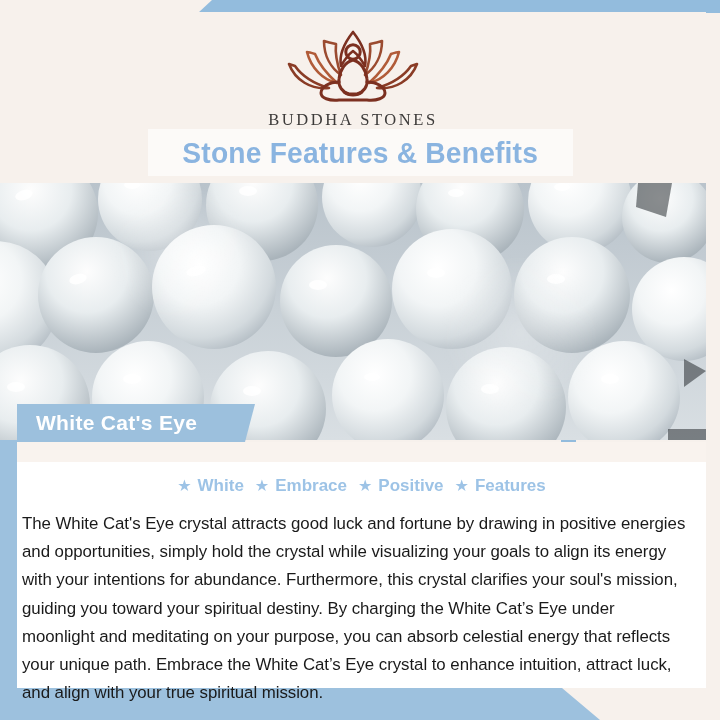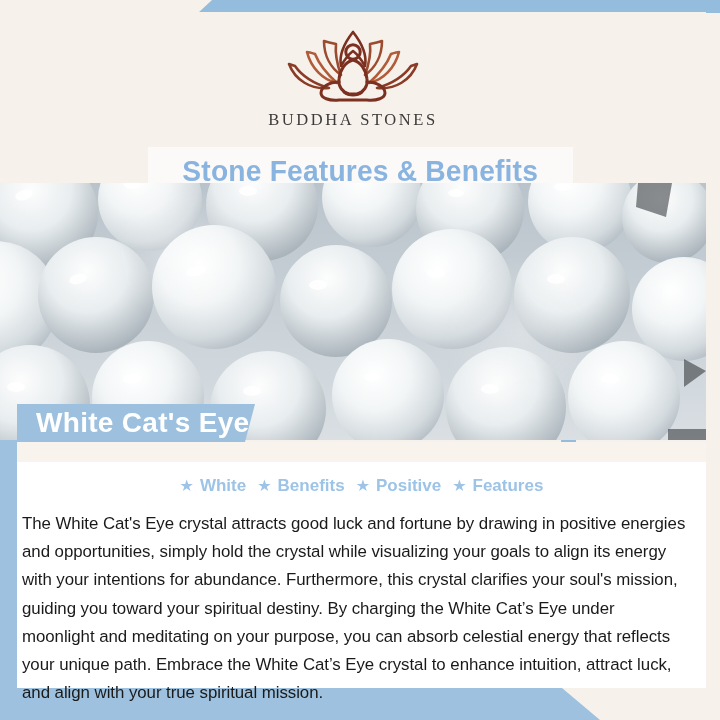--- a/index.html
+++ b/index.html
@@ -43,21 +43,21 @@
   .logo-mark{width:168px;height:78px;display:block;}
   .logo-word{
     margin-top:6px;
     font-family:"Liberation Serif","DejaVu Serif",serif;
     font-size:16.5px;letter-spacing:2.6px;color:#3c3a39;
     font-weight:400;
   }
 
   
   .title-band{
-    position:absolute;left:148px;top:135px;width:425px;height:47px;
+    position:absolute;left:148px;top:117px;width:425px;height:47px;
     background:rgba(255,255,255,0.62);
     display:flex;align-items:center;justify-content:center;
   }
   .title-text{
     font-size:30px;font-weight:bold;color:#8ab4e0;
     letter-spacing:.2px;white-space:nowrap;
     transform:scaleX(.94);transform-origin:center;
   }
 
   
@@ -68,21 +68,21 @@
   .photo svg{display:block;width:706px;height:257px;}
 
   
   .name-chip{
     position:absolute;left:17px;top:404px;width:238px;height:38px;
     background:#9cc0dd;
     display:flex;align-items:center;
     clip-path:polygon(0 0, 238px 0, 228px 38px, 0 38px);
   }
   .name-chip span{
-    margin-left:19px;color:#ffffff;font-size:28px;font-weight:bold;
+    margin-left:19px;color:#ffffff;font-size:21px;font-weight:bold;
     letter-spacing:.3px;
   }
 
   
   .content{
     position:absolute;left:17px;top:442px;width:689px;height:246px;
     background:#ffffff;
   }
   .content-topstrip{
     position:absolute;left:0;top:0;width:689px;height:20px;
@@ -233,21 +233,21 @@
   <div class="content">
     <div class="content-topstrip"></div>
 
     <div class="keywords">
       <span class="kw">
         <span class="star">★</span>
         <span>White</span>
       </span>
       <span class="kw">
         <span class="star">★</span>
-        <span>Benefits</span>
+        <span>Embrace</span>
       </span>
       <span class="kw">
         <span class="star">★</span>
         <span>Positive</span>
       </span>
       <span class="kw">
         <span class="star">★</span>
         <span>Features</span>
       </span>
     </div>

